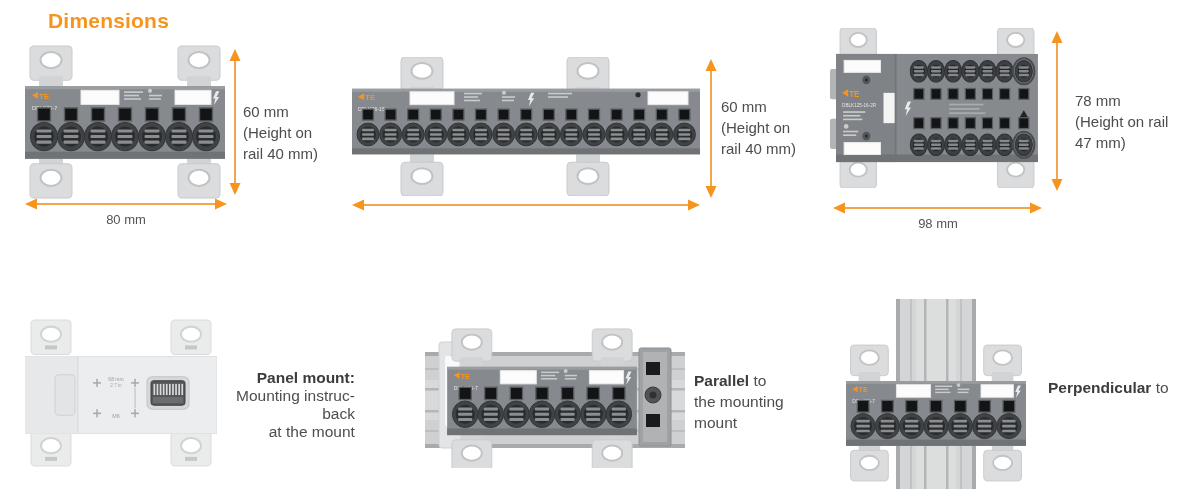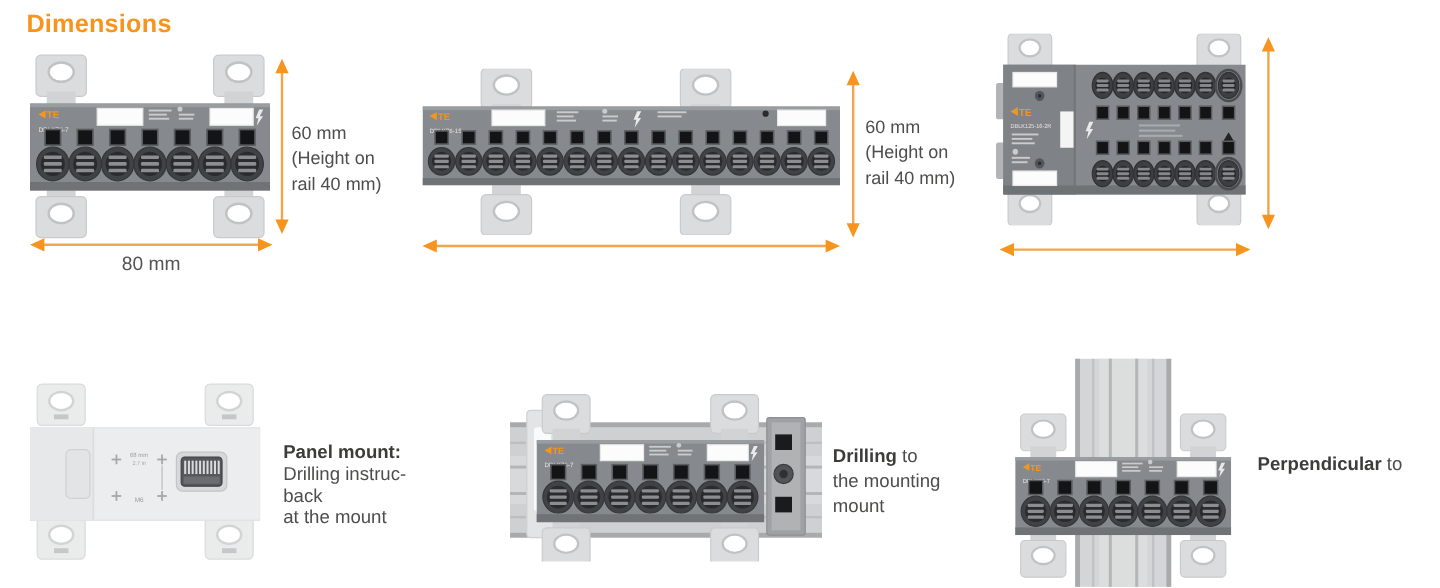--- a/index.html
+++ b/index.html
@@ -1,24 +1,24 @@
 <!DOCTYPE html>
 <html><head>
 <meta charset="utf-8">
 <style>
   html,body{margin:0;padding:0;background:#fff;}
   .canvas{position:relative;width:1200px;height:490px;background:#ffffff;
           font-family:"Liberation Sans",sans-serif;overflow:hidden;}
   .abs{position:absolute;}
   .heading{position:absolute;font-size:21px;font-weight:bold;color:#F7941D;letter-spacing:.2px;}
   .dim-text{position:absolute;font-size:15px;line-height:21px;color:#4d4d4c;white-space:nowrap;}
-  .w-label{position:absolute;font-size:16px;color:#545453;text-align:center;}
+  .w-label{position:absolute;font-size:13px;color:#545453;text-align:center;}
   .mount-text{position:absolute;font-size:15.5px;line-height:21px;color:#4d4d4c;white-space:nowrap;}
   .mount-text b{color:#3c3c3b;}
-  .panel-text{line-height:18px;}
+  .panel-text{line-height:18px;text-align:right;}
   svg{display:block;}
   svg text{font-family:"Liberation Sans",sans-serif;}
 </style>
 </head>
 <body>
 
 <div class="canvas">
 
   <svg width="0" height="0" style="position:absolute" aria-hidden="true">
     <defs>
@@ -281,21 +281,21 @@
           <rect x="147.1" y="65" width="1.7" height="11"></rect>
             <rect x="150.2" y="65" width="1.7" height="11"></rect>
           <rect x="153.3" y="65" width="1.7" height="11"></rect>
             <rect x="156.4" y="65" width="1.7" height="11"></rect>
         </g>
         <rect x="128" y="78" width="30" height="6" fill="#6b6d70"></rect>
       </symbol>
     </defs>
   </svg>
 
-  <div class="heading" style="left:22px;top:9px">Dimensions</div>
+  <div class="heading" style="left:48px;top:9px">Dimensions</div>
 
   <svg class="abs" style="left:25px;top:44px" width="200" height="156" viewBox="0 0 200 155" preserveAspectRatio="none">
       <use href="#dev7sym" width="200" height="155"></use>
     </svg>
   <svg class="abs" style="left:227px;top:47px" width="16" height="150">
     <line x1="8" y1="12" x2="8" y2="138" stroke="#F3A54D" stroke-width="2"></line>
     <polygon points="8,2 2.5,14 13.5,14" fill="#F7941D"></polygon>
     <polygon points="8,148 2.5,136 13.5,136" fill="#F7941D"></polygon>
   </svg>
   <div class="dim-text" style="left:243px;top:101px">
@@ -330,33 +330,39 @@
   </svg>
 
   <svg class="abs" style="left:830px;top:28px" width="214" height="160" viewBox="0 0 212 148" preserveAspectRatio="none">
       <use href="#devCsym" width="212" height="148"></use>
     </svg>
   <svg class="abs" style="left:1049px;top:29px" width="16" height="164">
     <line x1="8" y1="12" x2="8" y2="152" stroke="#F3A54D" stroke-width="2"></line>
     <polygon points="8,2 2.5,14 13.5,14" fill="#F7941D"></polygon>
     <polygon points="8,162 2.5,150 13.5,150" fill="#F7941D"></polygon>
   </svg>
+  <div class="dim-text" style="left:1075px;top:90px">
+    <div>78 mm</div>
+    <div>(Height on rail</div>
+    <div>47 mm)</div>
+  </div>
   <svg class="abs" style="left:832px;top:200px" width="211" height="16">
     <line x1="11" y1="8" x2="200" y2="8" stroke="#F3A54D" stroke-width="2"></line>
     <polygon points="1,8 13,2.5 13,13.5" fill="#F7941D"></polygon>
     <polygon points="210,8 198,2.5 198,13.5" fill="#F7941D"></polygon>
   </svg>
+  <div class="w-label" style="left:833px;top:216px;width:210px">98 mm</div>
 
 
   <svg class="abs" style="left:25px;top:318px" width="192" height="150" viewBox="0 0 192 148" preserveAspectRatio="none">
       <use href="#backsym" width="192" height="148"></use>
     </svg>
   <div class="mount-text panel-text" style="left:236px;top:369px">
     <div><b>Panel mount:</b><span></span></div>
-    <div>Drilling instruc-</div>
+    <div>Mounting instruc-</div>
     <div>back</div>
     <div>at the mount</div>
   </div>
 
   <svg class="abs" style="left:425px;top:322px" width="260" height="146" viewBox="0 0 260 146">
     <rect x="0" y="30" width="260" height="96" fill="#cfd0d2"></rect>
     <rect x="0" y="30" width="260" height="4" fill="#a8aaac"></rect>
     <rect x="0" y="122" width="260" height="4" fill="#a8aaac"></rect>
     <rect x="0" y="46" width="260" height="2" fill="#bcbec0"></rect>
     <rect x="0" y="108" width="260" height="2" fill="#bcbec0"></rect>
@@ -369,21 +375,21 @@
       <rect x="214" y="26" width="32" height="98" rx="2" fill="#9fa2a4" stroke="#8d9092"></rect>
       <rect x="218" y="30" width="24" height="90" fill="#b0b2b4"></rect>
       <rect x="221" y="40" width="14" height="13" fill="#1a1b1c"></rect>
       <circle cx="228" cy="73" r="8" fill="#515457" stroke="#3a3c3e"></circle>
       <circle cx="228" cy="73" r="3.5" fill="#2e3032"></circle>
       <rect x="221" y="92" width="14" height="13" fill="#1a1b1c"></rect>
     </g>
     <use href="#dev7sym" x="22" y="5" width="190" height="147"></use>
   </svg>
   <div class="mount-text" style="left:694px;top:370px">
-    <div><b>Drilling</b><span> to</span></div>
+    <div><b>Parallel</b><span> to</span></div>
     <div>the mounting</div>
     <div>mount</div>
   </div>
 
   <svg class="abs" style="left:838px;top:298px" width="196" height="192" viewBox="0 0 196 190">
     <rect x="58" y="0" width="80" height="190" fill="#d4d5d6"></rect>
     <rect x="58" y="0" width="4" height="190" fill="#a8aaac"></rect>
     <rect x="134" y="0" width="4" height="190" fill="#a8aaac"></rect>
     <rect x="72" y="0" width="2" height="190" fill="#c0c2c4"></rect>
     <rect x="122" y="0" width="2" height="190" fill="#c0c2c4"></rect>

